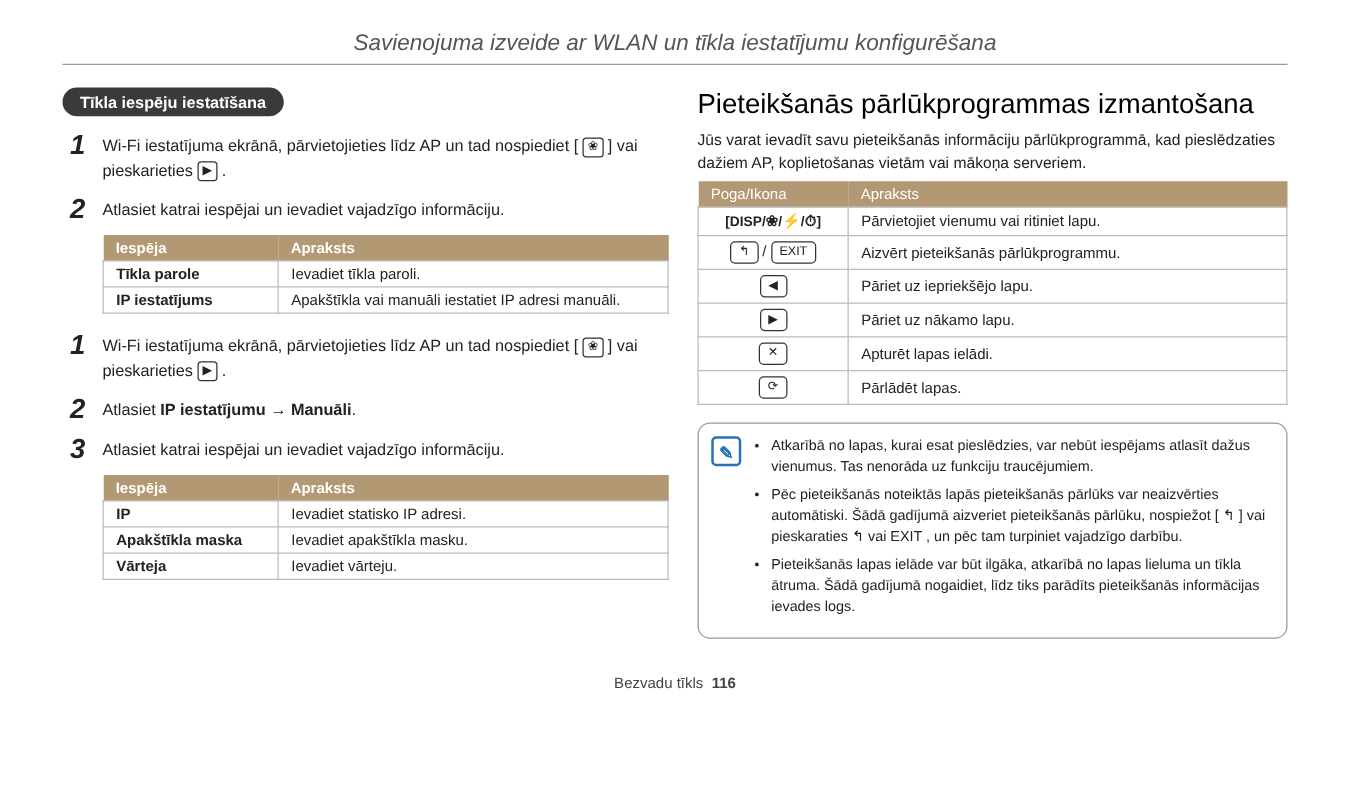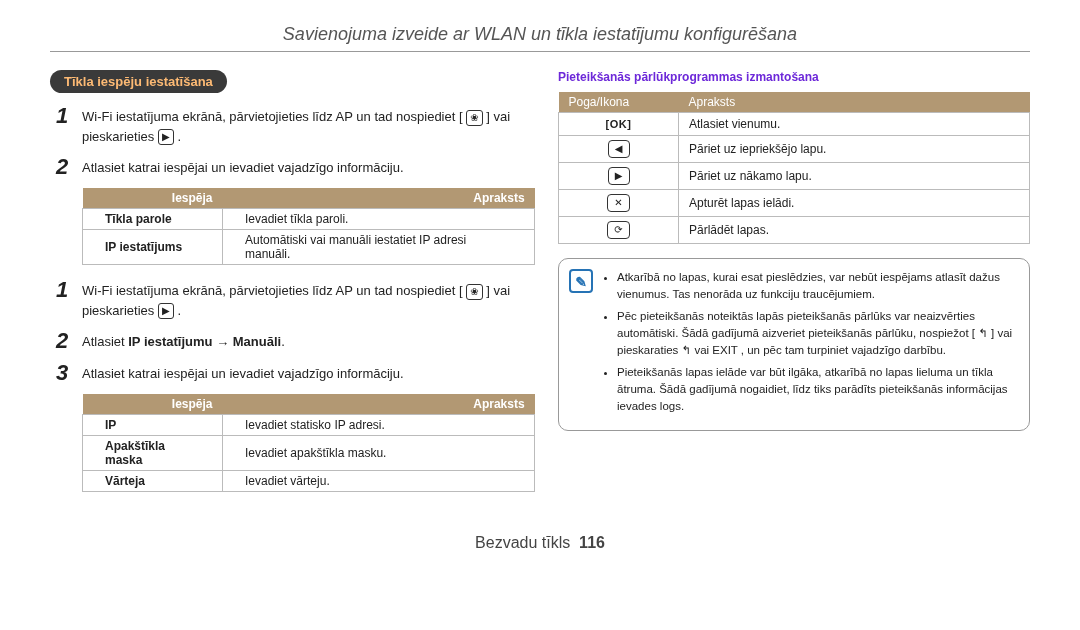--- a/index.html
+++ b/index.html
@@ -18,67 +18,67 @@
     color: #555;
     font-size: 18px;
     margin-bottom: 6px;
   }
   .hr { border: none; border-top: 1px solid #999; margin-bottom: 18px; }
   .columns { display: flex; gap: 36px; }
   .col { flex: 1; }
   .pill {
     display: inline-block;
     background: #3a3a3a;
-    color: #fdba74;
+    color: #ffffff;
     font-weight: bold;
     border-radius: 14px;
     padding: 4px 14px;
     font-size: 13px;
     margin-bottom: 8px;
   }
   .step { display: flex; gap: 10px; margin: 4px 0 10px 6px; line-height: 1.5; }
   .step-num { font-style: italic; font-size: 22px; font-weight: bold; line-height: 1; min-width: 16px; }
   .step-text { flex: 1; padding-top: 2px; }
   table.opts {
     border-collapse: collapse;
     width: 96%;
     margin: 2px 0 14px 32px;
     font-size: 12px;
   }
   table.opts th {
     background: #b29873;
     color: #fff;
-    text-align: right;
+    text-align: left;
     font-weight: bold;
     padding: 3px 10px;
   }
   table.opts td {
     border: 1px solid #bbb;
-    padding: 3px 22px;
+    padding: 3px 10px;
   }
   table.opts td.first { font-weight: bold; width: 140px; }
   table.btns {
     border-collapse: collapse;
     width: 100%;
     font-size: 12px;
     margin-top: 6px;
   }
   table.btns th {
     background: #b29873;
     color: #fff;
     text-align: left;
     font-weight: normal;
     padding: 3px 10px;
   }
   table.btns td { border: 1px solid #bbb; padding: 4px 10px; vertical-align: middle; }
   table.btns td.bcell { width: 120px; text-align: center; }
   .section-title {
-    color: #6d28d9;
-    font-weight: bold;
-    font-size: 12px;
+    color: #000000;
+    font-weight: normal;
+    font-size: 22px;
     margin-bottom: 8px;
   }
   .para { font-size: 12.5px; line-height: 1.4; margin-bottom: 6px; }
   .btn-icon {
     display: inline-block;
     border: 1px solid #333;
     border-radius: 4px;
     background: #fff;
     padding: 0 6px;
     font-size: 10px;
@@ -106,21 +106,21 @@
     border: 2px solid #2673b5;
     border-radius: 4px;
     color: #2673b5;
     font-weight: bold;
     text-align: center;
     line-height: 22px;
     font-size: 14px;
   }
   .note-box ul { list-style: disc; padding-left: 14px; }
   .note-box li { margin-bottom: 6px; }
-  .footer { text-align: center; font-size: 16px; color: #444; margin-top: 28px; }
+  .footer { text-align: center; font-size: 12px; color: #444; margin-top: 28px; }
   .inline-icon {
     display: inline-block;
     border: 1px solid #333;
     border-radius: 3px;
     font-size: 10px;
     line-height: 14px;
     min-width: 16px;
     padding: 0 3px;
     text-align: center;
     vertical-align: middle;
@@ -154,21 +154,21 @@
           <tr>
         <th>Iespēja</th>
         <th>Apraksts</th>
       </tr>
       <tr>
             <td class="first">Tīkla parole</td>
             <td>Ievadiet tīkla paroli.</td>
           </tr>
       <tr>
             <td class="first">IP iestatījums</td>
-            <td>Automātiski vai manuāli iestatiet IP adresi manuāli.</td>
+            <td>Apakštīkla vai manuāli iestatiet IP adresi manuāli.</td>
           </tr>
     </tbody>
       </table>
 
 
     <div class="step">
       <div class="step-num">1</div>
       <div class="step-text">
         <span>Wi-Fi iestatījuma ekrānā, pārvietojieties līdz AP un tad nospiediet [ </span><span class="inline-icon">❀</span><span> ] vai pieskarieties </span><span class="inline-icon">▶</span><span> .</span>
       </div>
@@ -203,30 +203,35 @@
       <tr>
             <td class="first">Vārteja</td>
             <td>Ievadiet vārteju.</td>
           </tr>
     </tbody>
       </table>
   </div>
 
   <div class="col">
     <div class="section-title">Pieteikšanās pārlūkprogrammas izmantošana</div>
+    <div class="para">Jūs varat ievadīt savu pieteikšanās informāciju pārlūkprogrammā, kad pieslēdzaties dažiem AP, koplietošanas vietām vai mākoņa serveriem.</div>
 
     <table class="btns">
       <tbody>
           <tr>
         <th>Poga/Ikona</th>
         <th>Apraksts</th>
       </tr>
       <tr>
-            <td class="bcell"><span class="btn-ok">[OK]</span></td>
-            <td>Atlasiet vienumu.</td>
+            <td class="bcell"><span class="btn-disp">[DISP/<span class="sym">❀</span>/<span class="sym">⚡</span>/<span class="sym">⏱</span>]</span></td>
+            <td>Pārvietojiet vienumu vai ritiniet lapu.</td>
+          </tr>
+      <tr>
+            <td class="bcell"><span class="btn-icon">↰</span> / <span class="btn-icon">EXIT</span></td>
+            <td>Aizvērt pieteikšanās pārlūkprogrammu.</td>
           </tr>
       <tr>
             <td class="bcell"><span class="btn-icon">◀</span></td>
             <td>Pāriet uz iepriekšējo lapu.</td>
           </tr>
       <tr>
             <td class="bcell"><span class="btn-icon">▶</span></td>
             <td>Pāriet uz nākamo lapu.</td>
           </tr>
       <tr>

